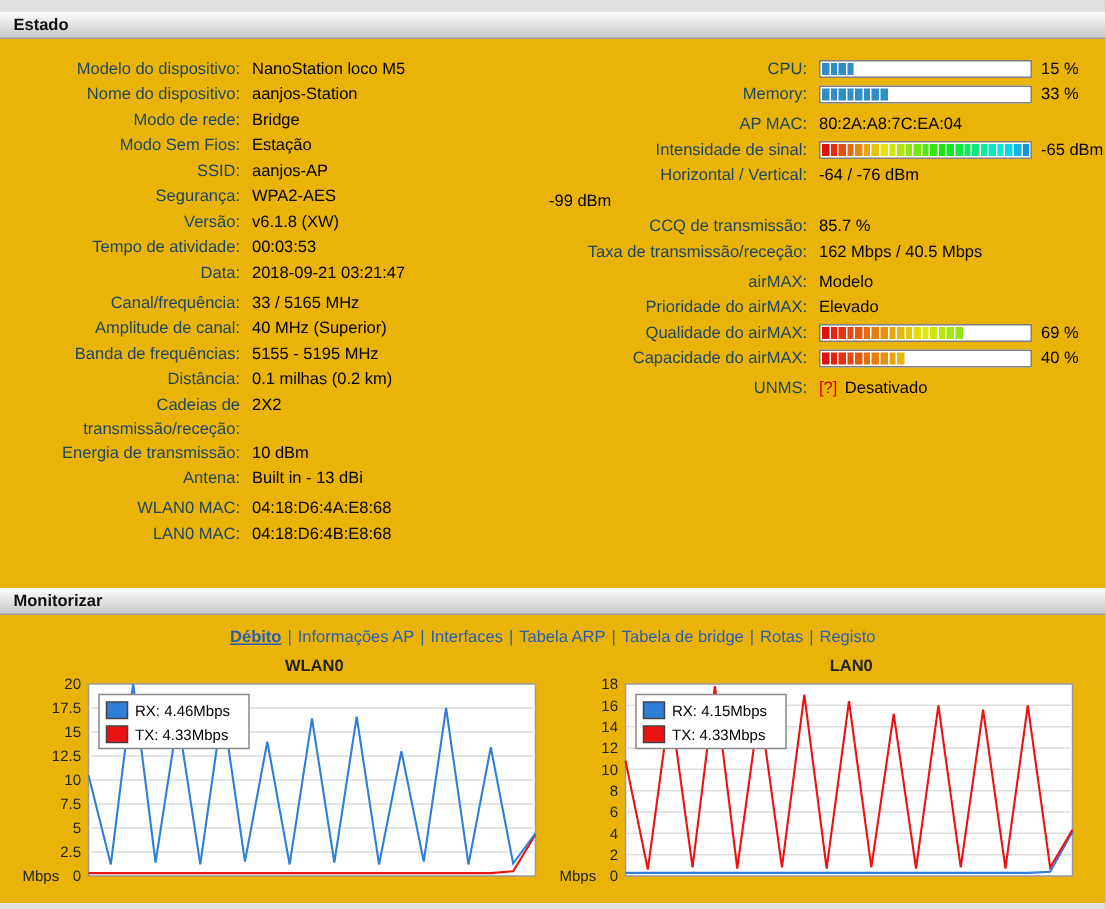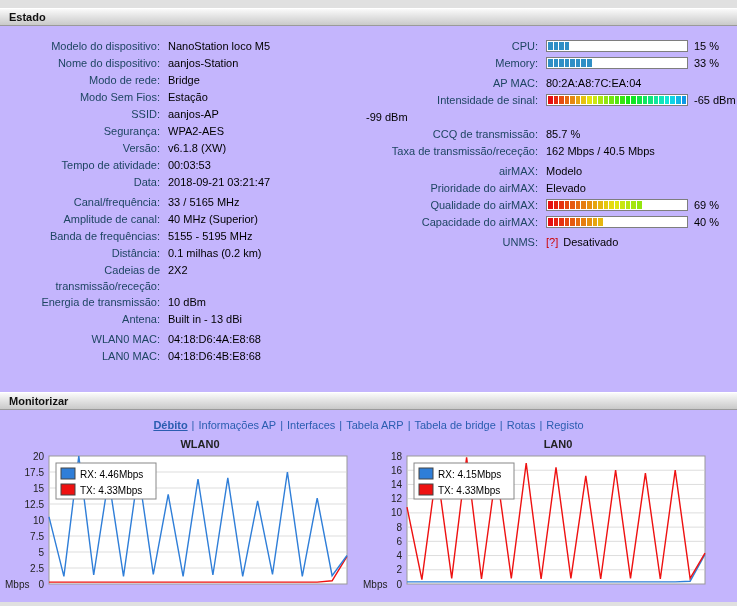--- a/index.html
+++ b/index.html
@@ -1,40 +1,40 @@
 <!DOCTYPE html>
 <html><head>
 <meta charset="utf-8">
 <style>
   html,body{margin:0;padding:0}
   body{width:737px;height:606px;background:#e0e0e0;font-family:"Liberation Sans",sans-serif;font-size:11px;color:#000}
   .page{width:737px;height:606px;background:#e0e0e0;overflow:hidden}
   .spacer-top{height:8px}
   .section-header{height:18px;line-height:17px;font-weight:bold;color:#111;padding-left:9px;
     background:linear-gradient(to bottom,#fafafa,#c9c9c9);border-top:1px solid #fff;border-bottom:1px solid #9a9a9a;box-sizing:border-box}
-  .panel{background:#c4b5fd}
+  .panel{background:#eab308}
   .estado-panel{display:flex;align-items:flex-start;padding:12px 4px 8px 0;height:366px;box-sizing:border-box}
   .col-left{width:366px}
   .col-right{flex:1;min-width:0}
   .row{display:flex;align-items:flex-start;min-height:17px;line-height:16px}
   .row.gap{margin-top:3px}
   .lbl{color:#1e4562;text-align:right;padding-right:8px;flex:none}
   .col-left .lbl{width:160px}
   .col-right .lbl{width:172px}
   .val{color:#000;display:flex;align-items:center;white-space:nowrap}
   .meter{display:inline-flex;width:142px;height:12px;border:1px solid #7e7e7e;background:#fff;padding:1px;gap:1px;box-sizing:border-box;flex:none}
   .seg{flex:1 1 auto;background:transparent}
   .meter-text{margin-left:6px;white-space:nowrap}
   .help-link{color:#cc0000;text-decoration:none;margin-right:5px}
   .monitor-panel{padding-top:6px;height:192px;box-sizing:border-box}
   .tabs{text-align:center;margin:2px 0 5px;line-height:15px}
   .tab{color:#2a5db0;text-decoration:none;margin:0 4px}
   .tab.active{font-weight:bold;text-decoration:underline}
   .tab-sep{color:#2a5db0}
-  .charts{display:flex;justify-content:flex-end;padding:0 20px}
+  .charts{display:flex;justify-content:center;padding:0 20px}
   .chart-widget{width:358px}
   .chart-title{text-align:center;font-weight:bold;color:#222;padding-left:40px;margin-bottom:1px}
   svg{display:block}
 </style>
 </head>
 <body>
 
 <div class="page">
   <div class="spacer-top"></div>
   <div class="section-header">Estado</div>
@@ -209,20 +209,24 @@
               <span class="seg" style="background: rgb(15, 230, 126);"></span>
               <span class="seg" style="background: rgb(15, 230, 158);"></span>
               <span class="seg" style="background: rgb(15, 230, 187);"></span>
               <span class="seg" style="background: rgb(15, 230, 216);"></span>
               <span class="seg" style="background: rgb(15, 212, 230);"></span>
               <span class="seg" style="background: rgb(15, 183, 230);"></span>
               <span class="seg" style="background: rgb(15, 151, 230);"></span>
             </span>
             <span class="meter-text">-65 dBm</span>
           </div>
+        </div>
+        <div class="row">
+          <div class="lbl">Horizontal / Vertical:</div>
+          <div class="val">-64 / -76 dBm</div>
         </div>
         <div class="row">
           <div class="val">-99 dBm</div>
         </div>
         <div class="row">
           <div class="lbl">CCQ de transmissão:</div>
           <div class="val">85.7 %</div>
         </div>
         <div class="row">
           <div class="lbl">Taxa de transmissão/receção:</div>

